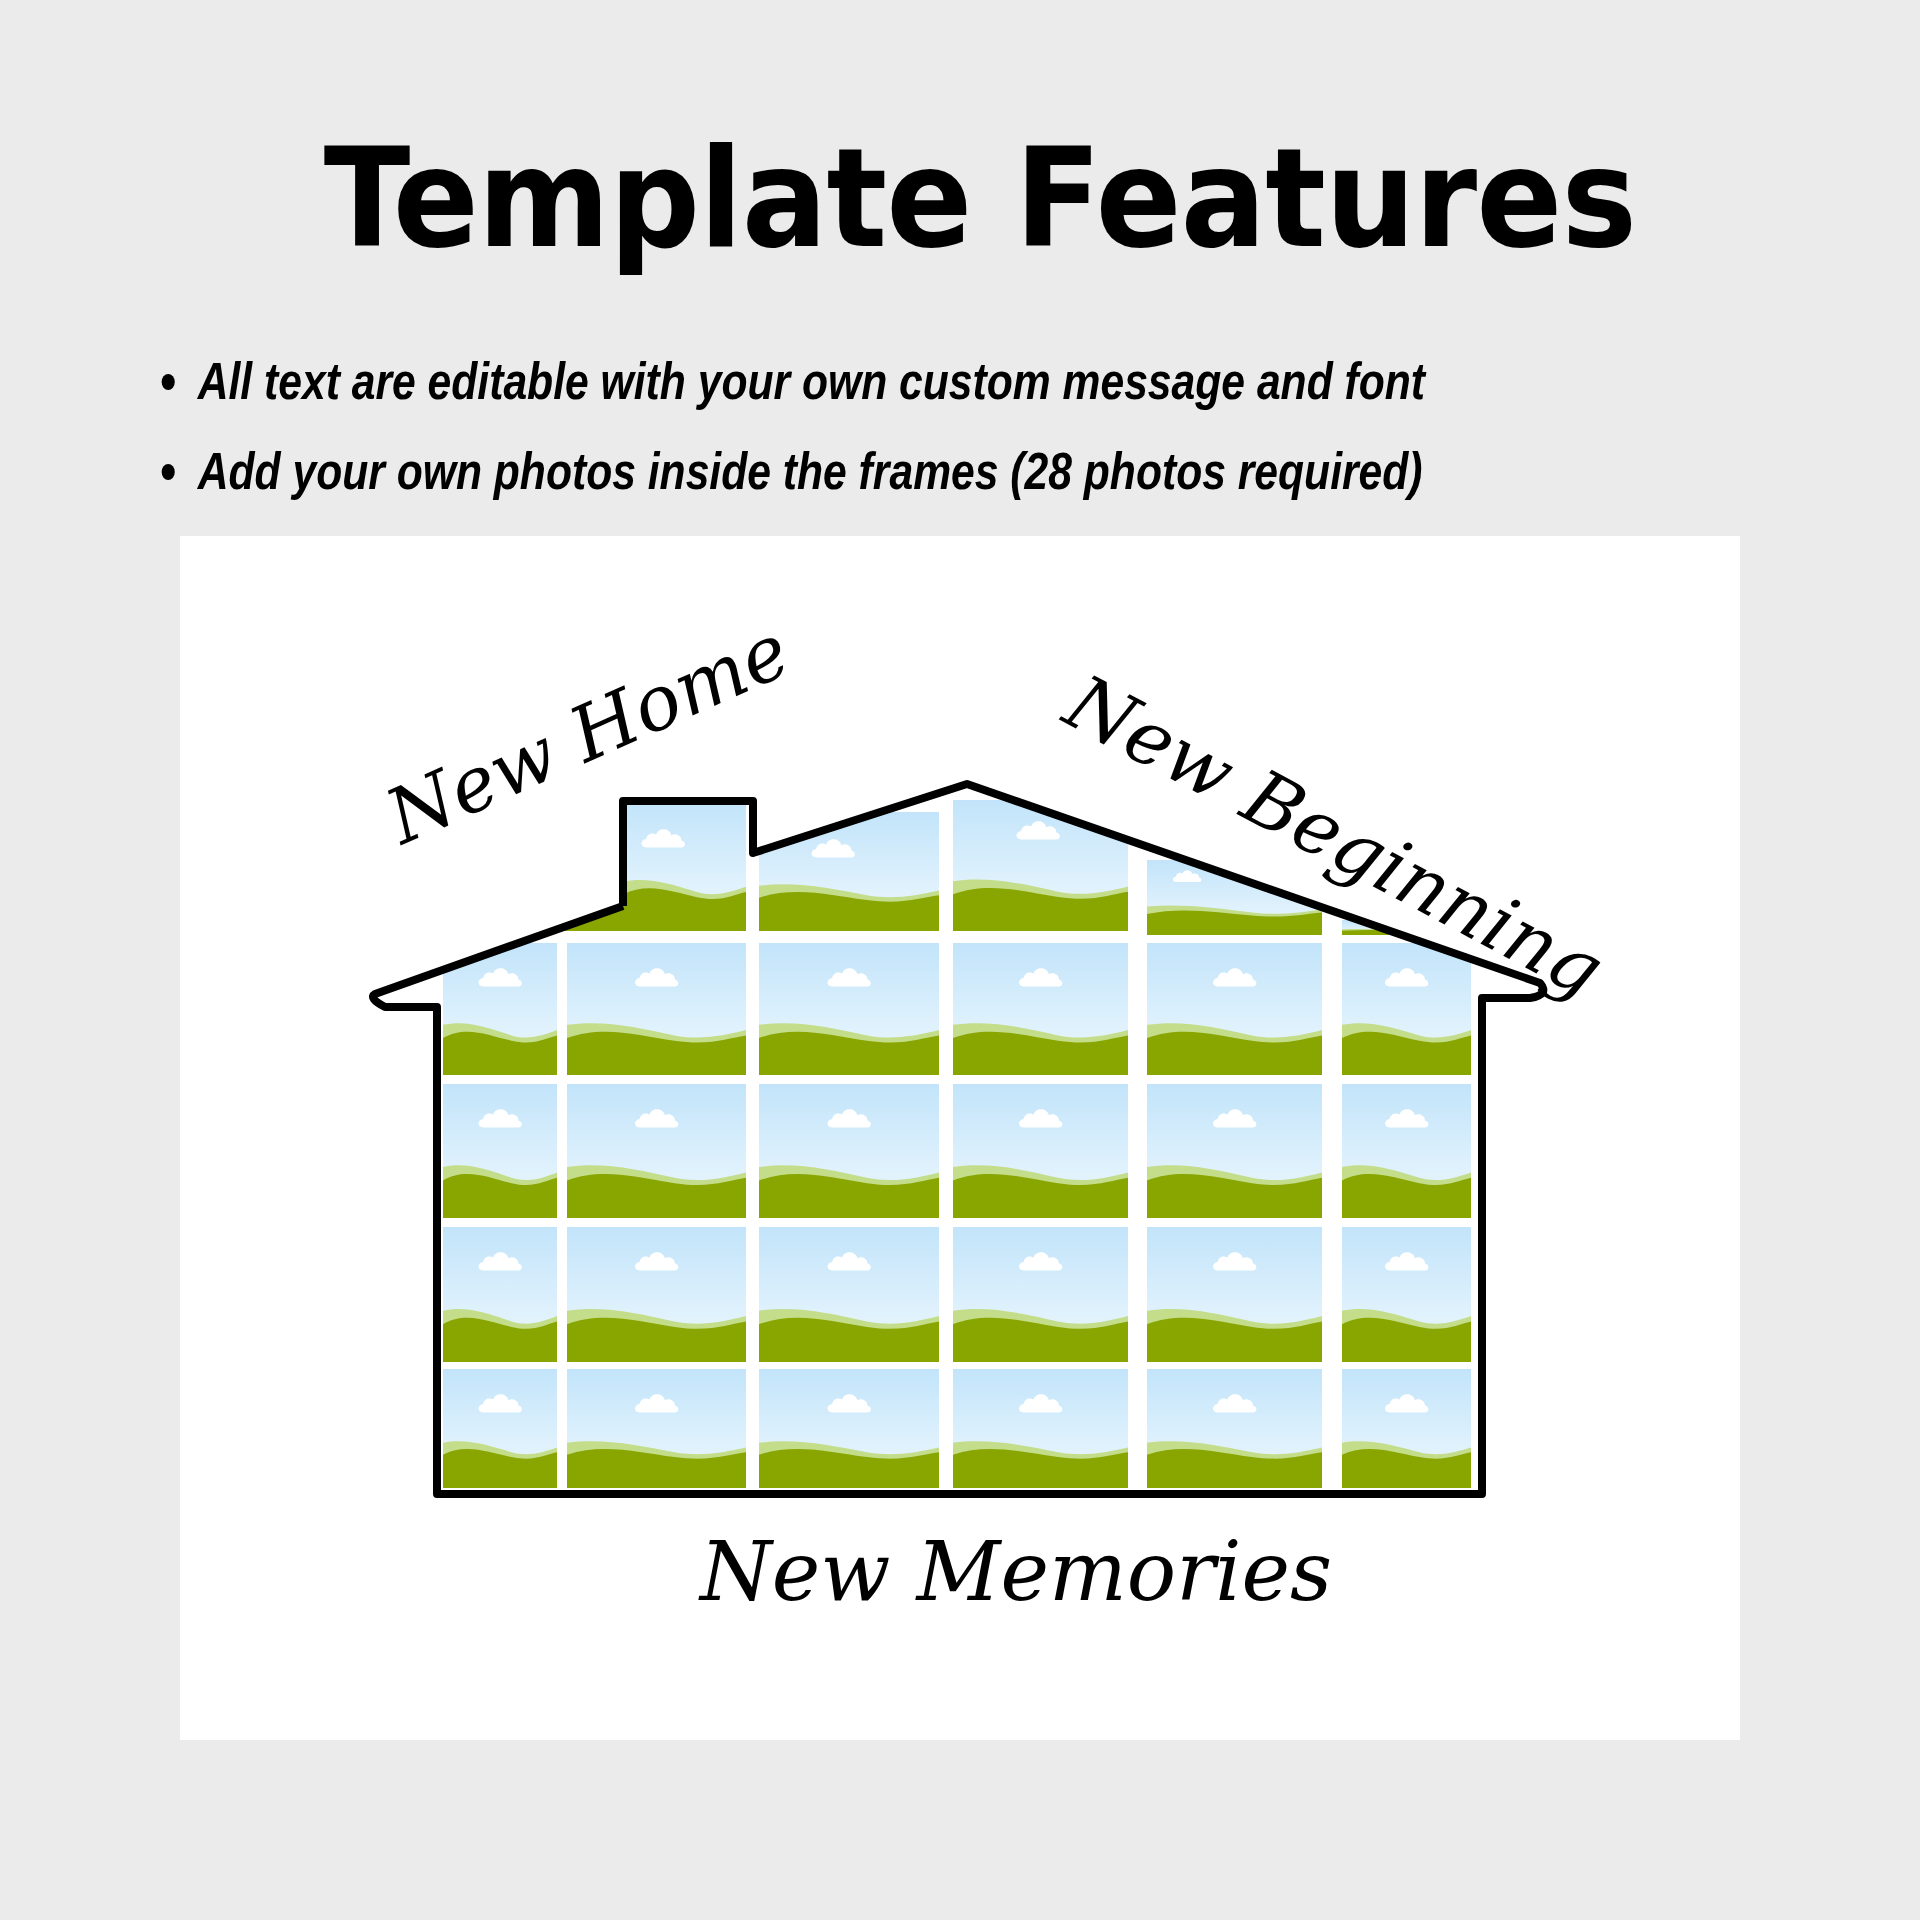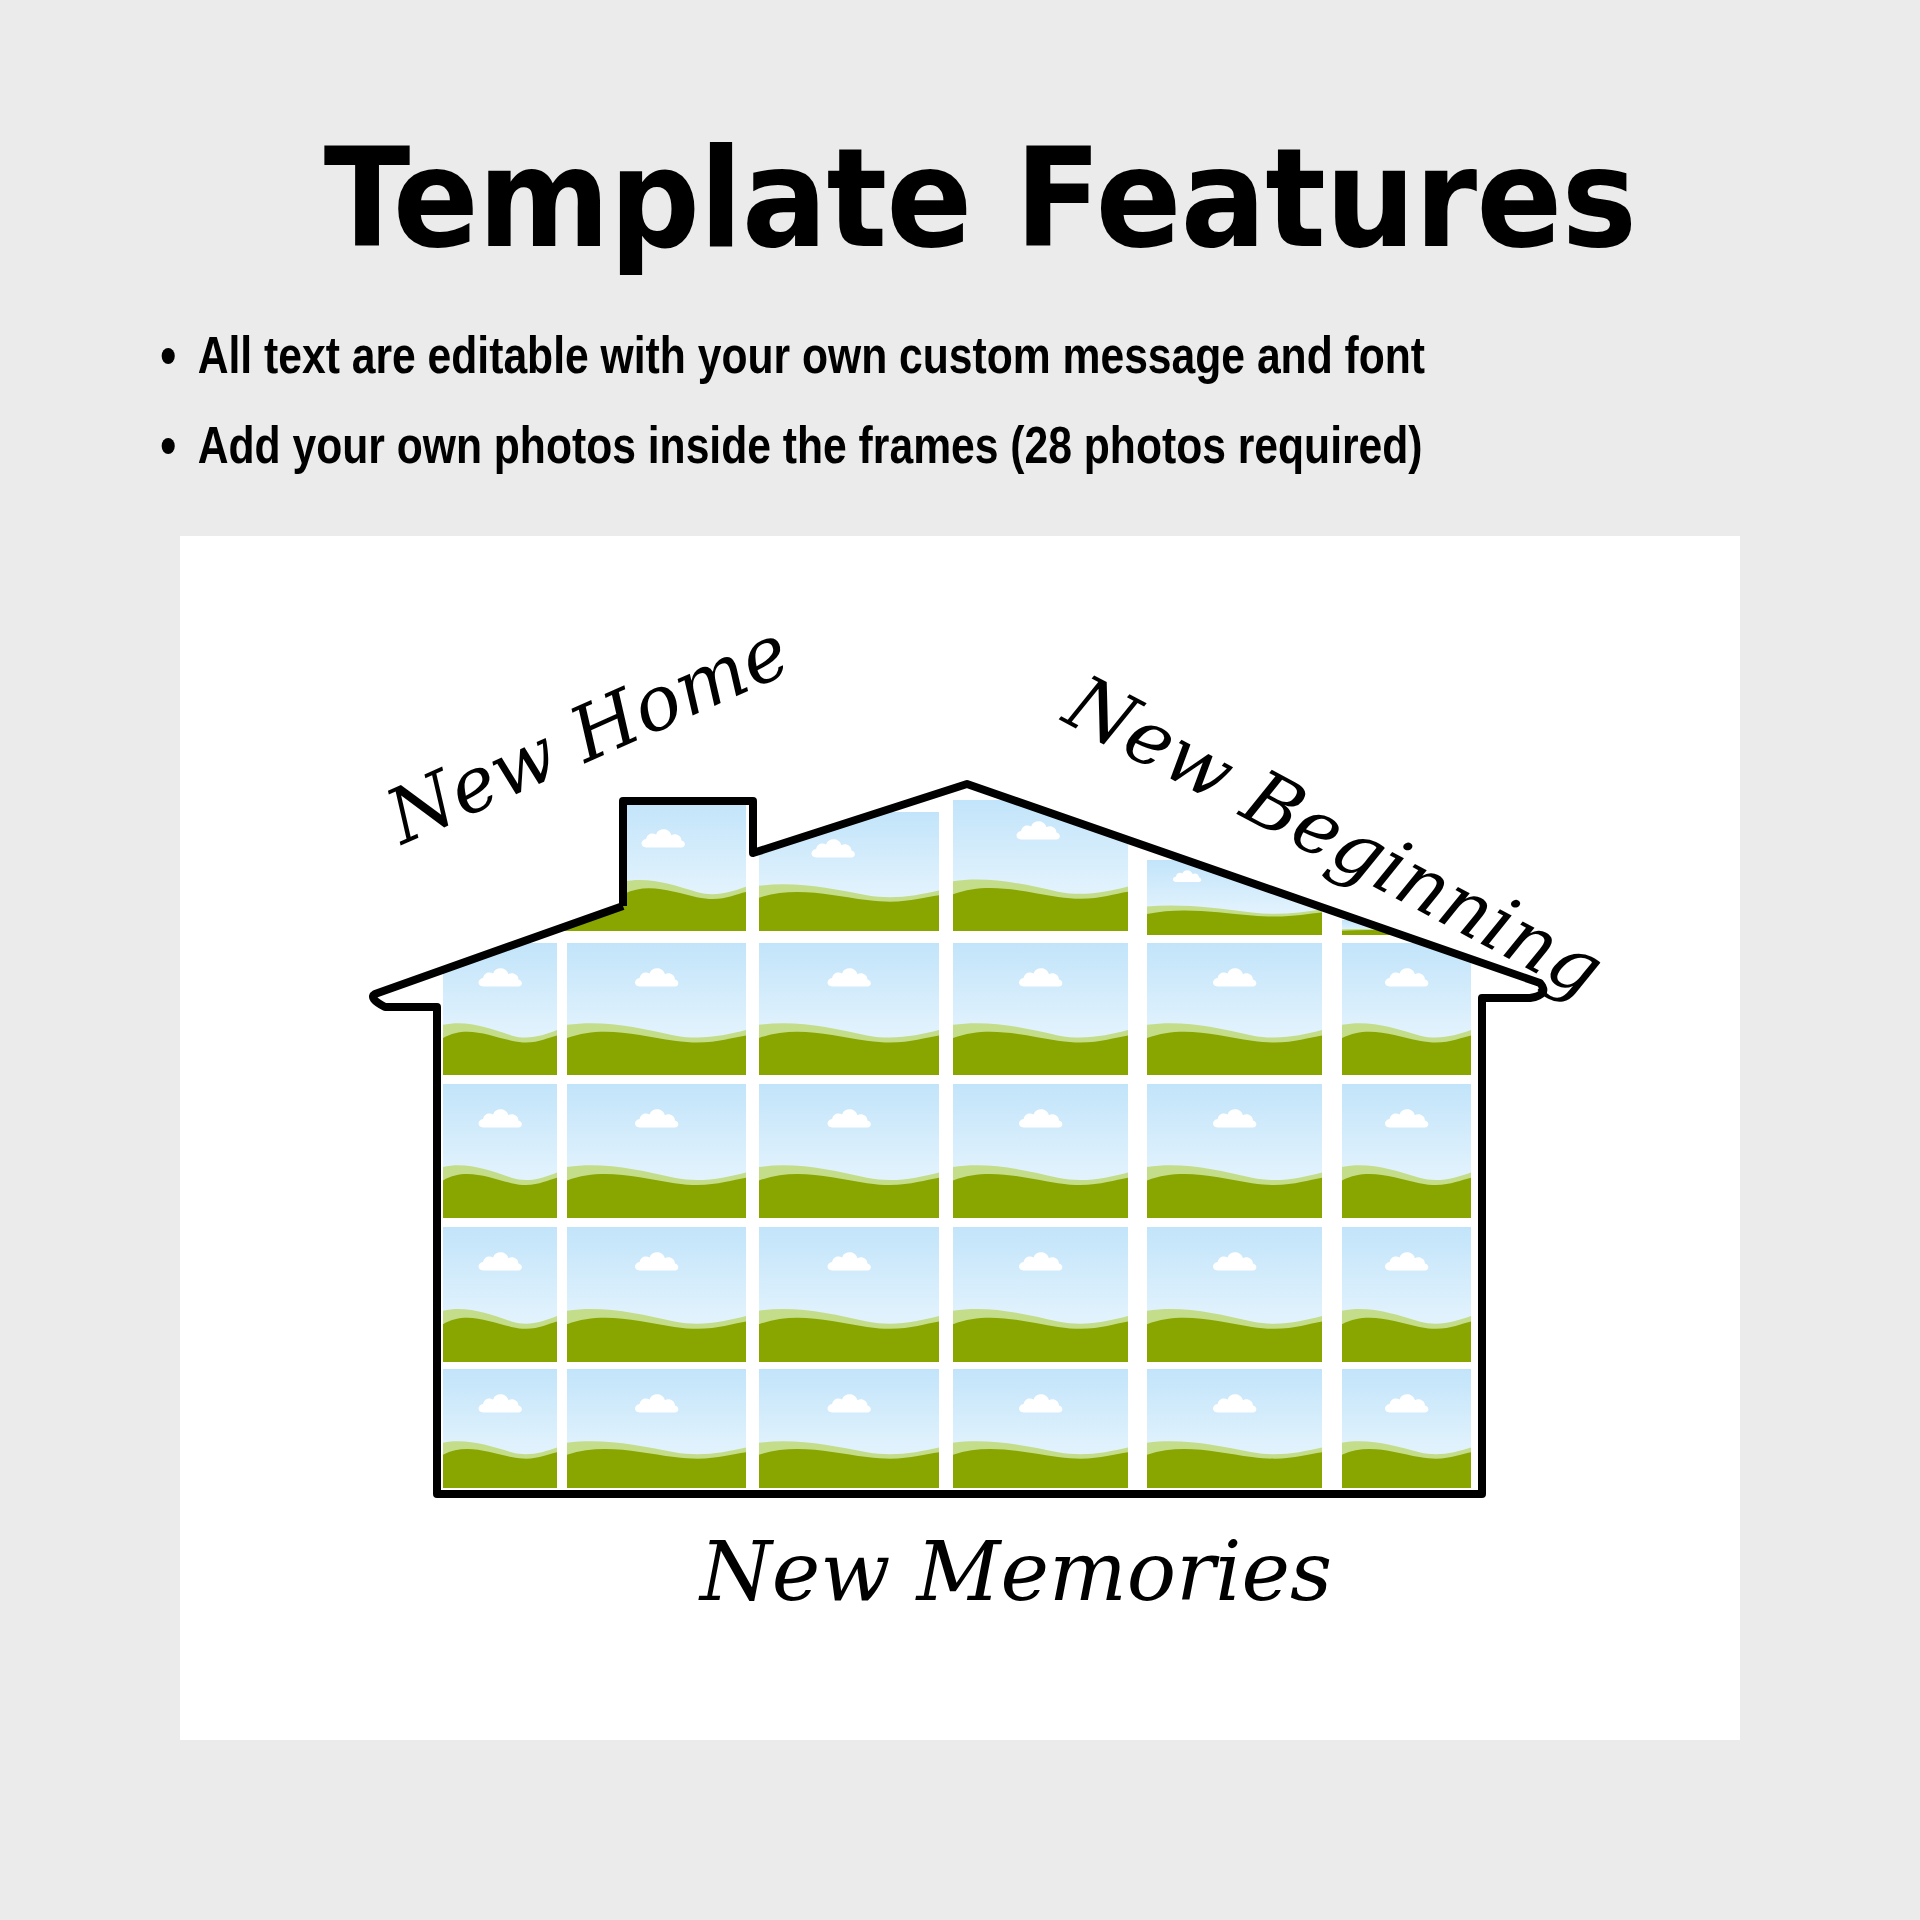--- a/index.html
+++ b/index.html
@@ -1,18 +1,18 @@
 <!DOCTYPE html>
 <html><head>
 <meta charset="utf-8">
 <style>
   html,body{margin:0;padding:0;}
   body{width:1920px;height:1920px;background:#ebebeb;position:relative;overflow:hidden;font-family:"Liberation Sans",sans-serif;}
   .title{position:absolute;left:0;width:1960px;top:118px;text-align:center;font-family:"DejaVu Sans",sans-serif;font-weight:bold;font-size:138px;letter-spacing:-1px;color:#000;transform:scaleX(0.92);transform-origin:980px 0;}
-  .bullets{position:absolute;left:160px;top:310px;margin:0;padding:0;list-style:none;}
+  .bullets{position:absolute;left:160px;top:336px;margin:0;padding:0;list-style:none;font-style:italic;}
   .bullets li{position:relative;padding-left:46px;font-family:"Liberation Sans",sans-serif;font-weight:bold;font-size:52px;line-height:90px;color:#000;transform:scaleX(0.82);transform-origin:0 50%;white-space:nowrap;}
   .bullets li::before{content:"";position:absolute;left:2px;top:38px;width:16px;height:16px;border-radius:50%;background:#000;}
   .panel{position:absolute;left:180px;top:536px;width:1560px;height:1204px;background:#fff;}
   svg{position:absolute;left:0;top:0;}
   .script{font-family:"DejaVu Serif",serif;font-style:italic;font-size:76px;fill:#000;}
 </style>
 </head>
 <body>
 
 <div class="title">Template Features</div>

